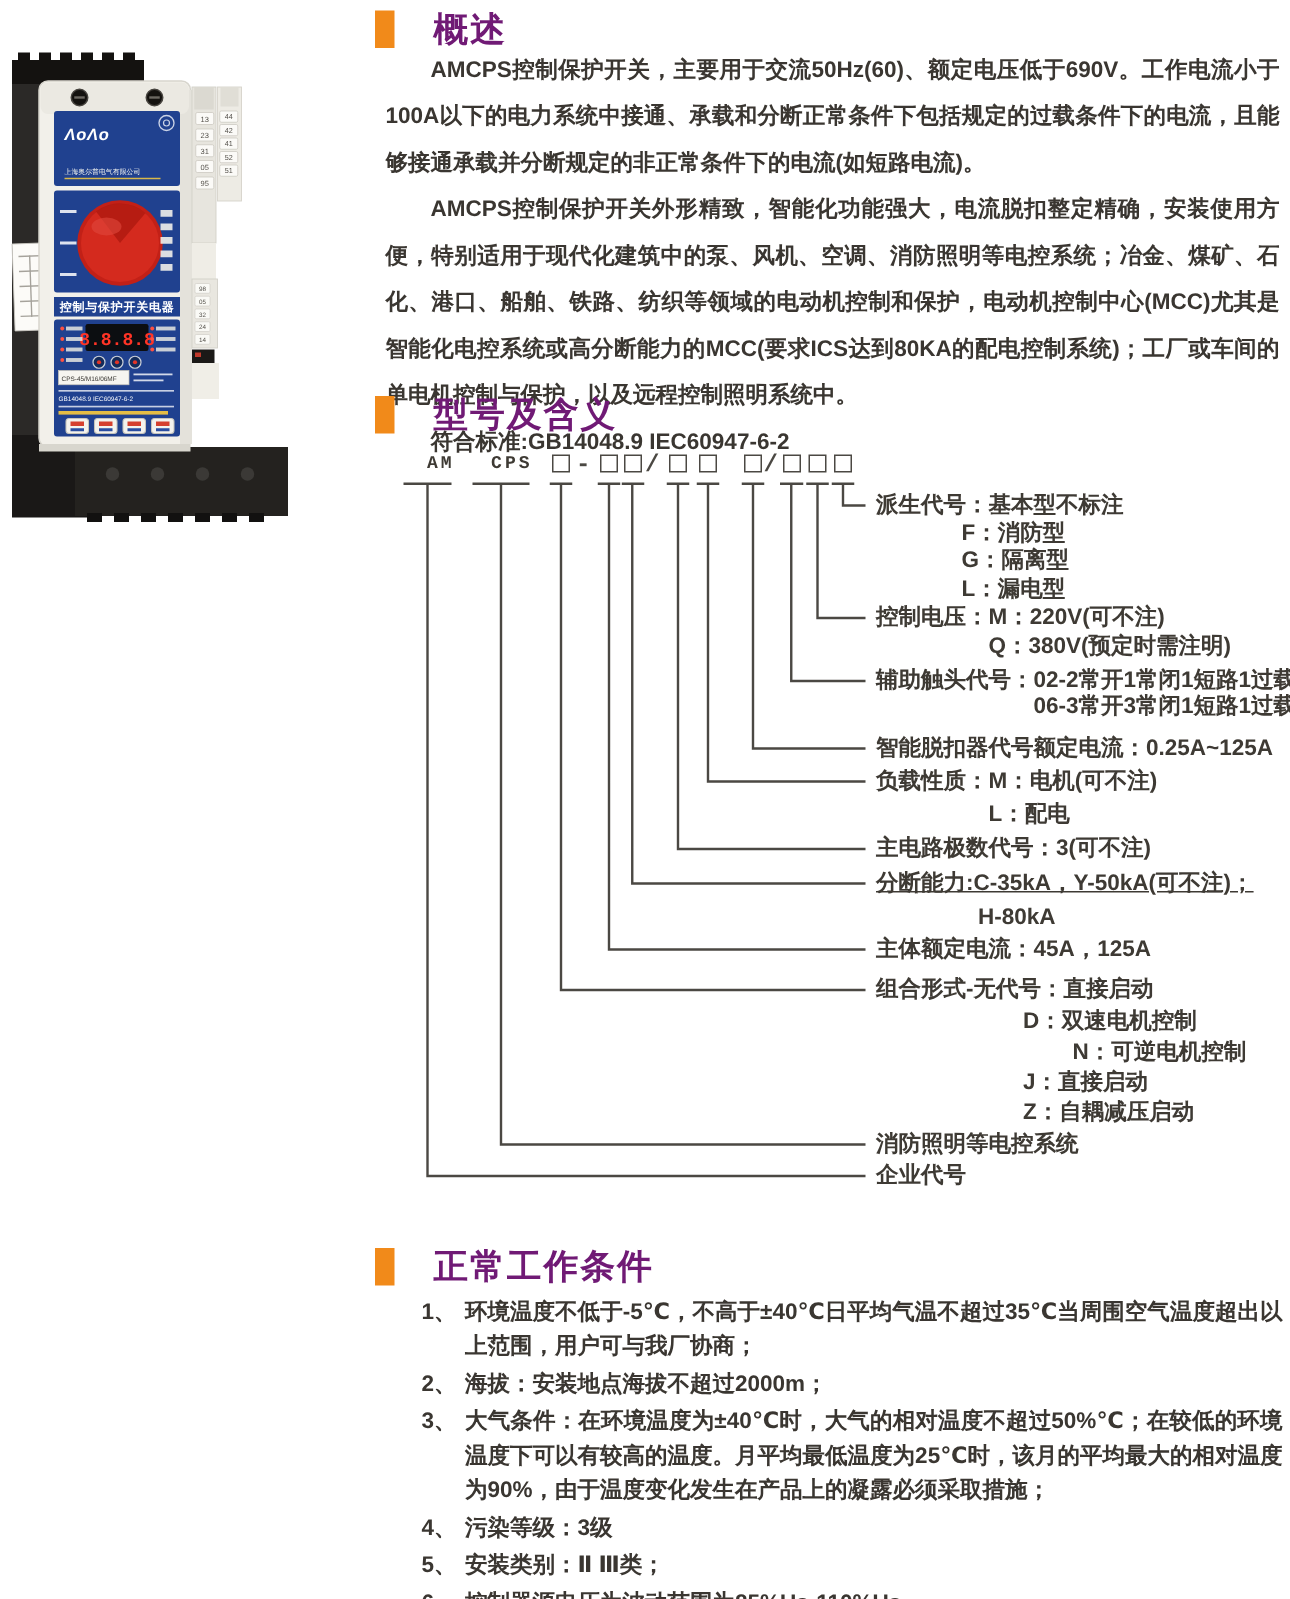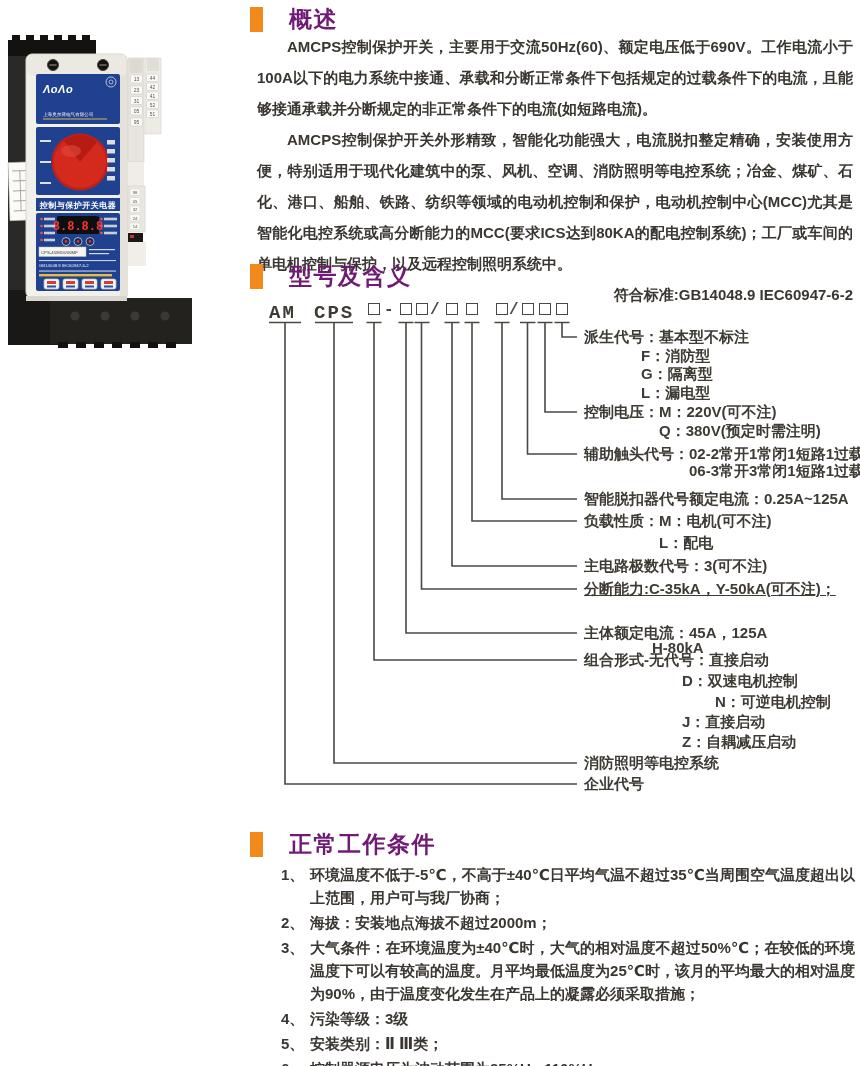--- a/index.html
+++ b/index.html
@@ -11,25 +11,25 @@
   }
   
   .sec-head { position:absolute; display:flex; align-items:center; }
   .sec-bar  { width:13px; height:25px; background:#f18a1a; margin-right:10px; }
   .sec-title{ font-size:23px; font-weight:bold; color:#701a75; letter-spacing:1.5px;margin-left:16px; }
   
   .overview { position:absolute; left:257px; top:31px; width:596px;
               font-size:15px; line-height:31px; text-align:justify;
               font-weight:600; color:#3a3631; }
   .overview p { margin:0; text-indent:2em; }
-  .overview p.nojust { text-align:right; }
+  .overview p.nojust { text-align:left; }
   
   .mono { font-family:"Liberation Mono","DejaVu Sans Mono",monospace; }
-  .mtoken { position:absolute; font-weight:bold; font-size:19px; letter-spacing:2px;
-            color:#3e3a34; text-align:left; }
+  .mtoken { position:absolute; font-weight:bold; font-size:12px; letter-spacing:2px;
+            color:#3e3a34; text-align:right; }
   .mbox { position:absolute; width:12px; height:12px; border:1.7px solid #4b4843;
           background:#fff; top:303px; }
   .msep { position:absolute; font-weight:bold; font-size:16px; color:#4b4843; top:301px; }
   .mlab { position:absolute; font-size:15px; font-weight:600; color:#3e3a34;
           white-space:nowrap; line-height:20px; }
   svg.lines { position:absolute; left:0; top:0; }
   
   .cond { position:absolute; left:281px; top:863px; width:574px;
           font-size:15px; line-height:23px; font-weight:600; color:#3a3631; }
   .cond-item { display:flex; margin-bottom:2px; }
@@ -283,21 +283,21 @@
   <div class="mlab" style="left:689px; top:461px;">06-3常开3常闭1短路1过载</div>
 
   <div class="mlab" style="left:584px; top:489px;">智能脱扣器代号额定电流：0.25A~125A</div>
 
   <div class="mlab" style="left:584px; top:511px;">负载性质：M：电机(可不注)</div>
   <div class="mlab" style="left:659px; top:533px;">L：配电</div>
 
   <div class="mlab" style="left:584px; top:556px;">主电路极数代号：3(可不注)</div>
 
   <div class="mlab" style="left:584px; top:579px;text-decoration:underline;">分断能力:C-35kA，Y-50kA(可不注)；</div>
-  <div class="mlab" style="left:652px; top:602px;margin-top:36px;">H-80kA</div>
+  <div class="mlab" style="left:652px; top:602px;">H-80kA</div>
 
   <div class="mlab" style="left:584px; top:623px;">主体额定电流：45A，125A</div>
 
   <div class="mlab" style="left:584px; top:650px;">组合形式-无代号：直接启动</div>
   <div class="mlab" style="left:682px; top:671px;">D：双速电机控制</div>
   <div class="mlab" style="left:715px; top:692px;">N：可逆电机控制</div>
   <div class="mlab" style="left:682px; top:712px;">J：直接启动</div>
   <div class="mlab" style="left:682px; top:732px;">Z：自耦减压启动</div>
 
   <div class="mlab" style="left:584px; top:753px;">消防照明等电控系统</div>

